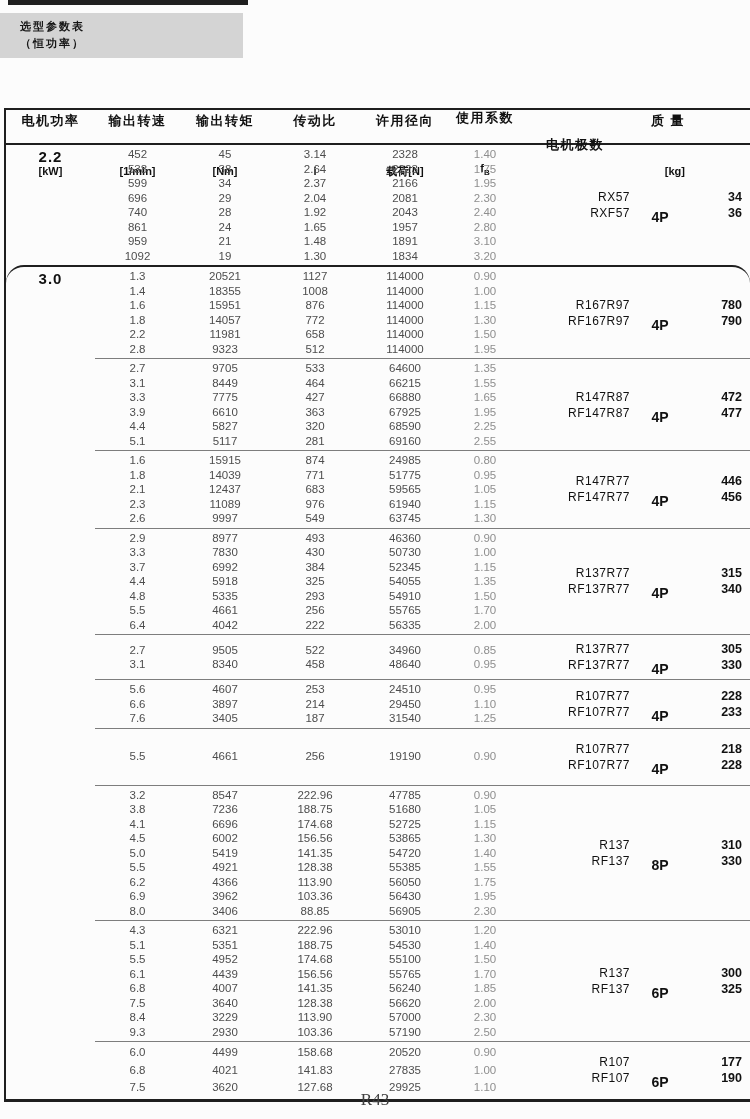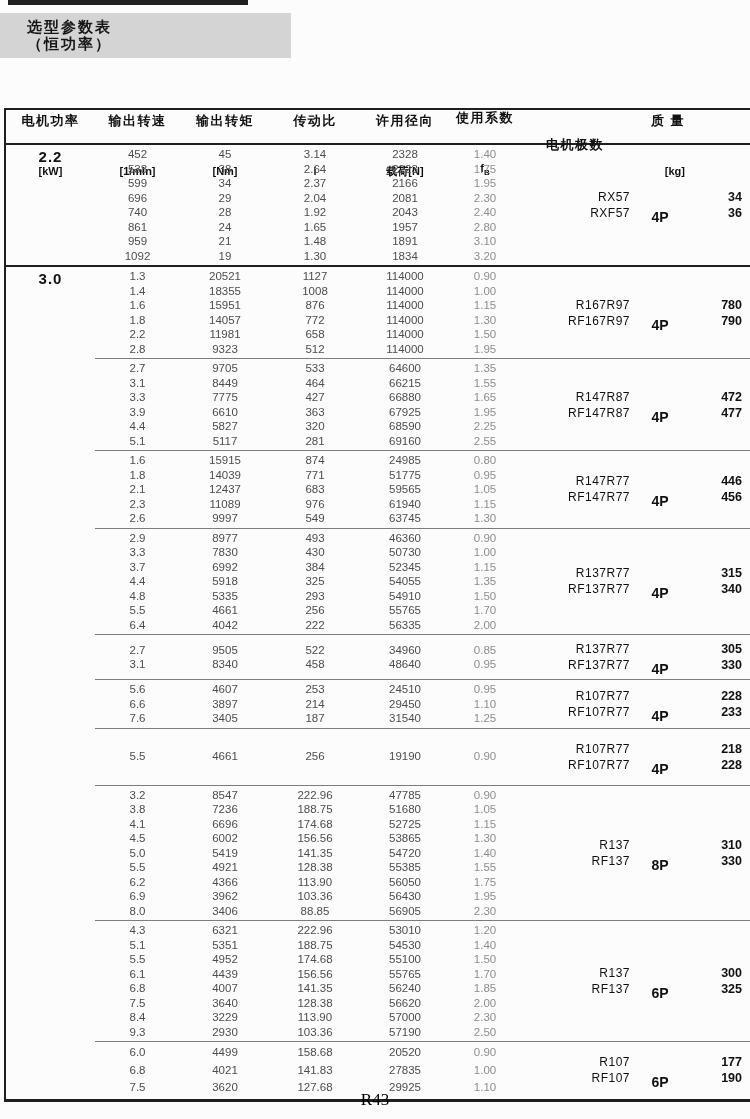--- a/index.html
+++ b/index.html
@@ -17,24 +17,24 @@
     background:#fcfcfc;
     font-family:"Liberation Sans",sans-serif;
     color:var(--text-dark);
     overflow:hidden;
   }
   .top-bar{
     position:absolute;left:8px;top:0;width:240px;height:5px;
     background:var(--line-dark);
   }
   .title-box{
-    position:absolute;left:0;top:13px;width:291px;height:45px;
+    position:absolute;left:0;top:13px;width:243px;height:45px;
     background:var(--title-box-bg);
-    padding:5px 0 0 27px;
-    font-weight:bold;font-size:15px;line-height:17px;
+    padding:5px 0 0 20px;
+    font-weight:bold;font-size:11px;line-height:17px;
     letter-spacing:2px;color:#161616;
   }
   .doc-table{
     position:absolute;left:4px;top:108px;width:746px;
     border-left:2px solid var(--line-dark);
     border-top:2px solid var(--line-dark);
     border-bottom:3px solid var(--line-dark);
   }
   
   .thead{
@@ -45,21 +45,21 @@
   }
   .hcell{
     display:flex;flex-direction:column;justify-content:center;
     text-align:center;font-weight:bold;gap:37px;
   }
   .hcell .h1{font-size:13px;line-height:15px;letter-spacing:1.5px;}
   .hcell .h2{font-size:11px;line-height:12px;letter-spacing:0;}
   .hcell.right{text-align:right;padding-right:5px;}
   .hcell sub{font-size:8px;}
   
-  .section{display:flex;}
+  .section{display:flex;border-radius:18px;}
   .section + .section{border-top:2px solid var(--line-dark);}
   .power-cell{
     width:89px;flex:0 0 89px;text-align:center;
     font-weight:bold;font-size:15px;padding-top:3px;
     letter-spacing:1px;
   }
   .blocks{flex:1;display:flex;flex-direction:column;}
   .block{
     display:flex;align-items:center;padding:2px 0;
   }
@@ -86,21 +86,21 @@
     width:60px;flex:0 0 60px;text-align:center;
     font-weight:bold;font-size:14px;margin-top:24px;
   }
   .weight-col{
     width:60px;flex:0 0 60px;text-align:right;padding-right:8px;
     font-weight:bold;font-size:12.5px;line-height:16px;
   }
   .footer{
     position:absolute;left:0;top:1090px;width:750px;
     text-align:center;font-family:"Liberation Serif",serif;
-    font-size:17px;color:#000000;
+    font-size:17px;color:#404040;
   }
 </style>
 </head>
 <body>
 
 <div class="top-bar"></div>
 
 <div class="title-box">
   <div>选型参数表</div>
   <div>（恒功率）</div>

